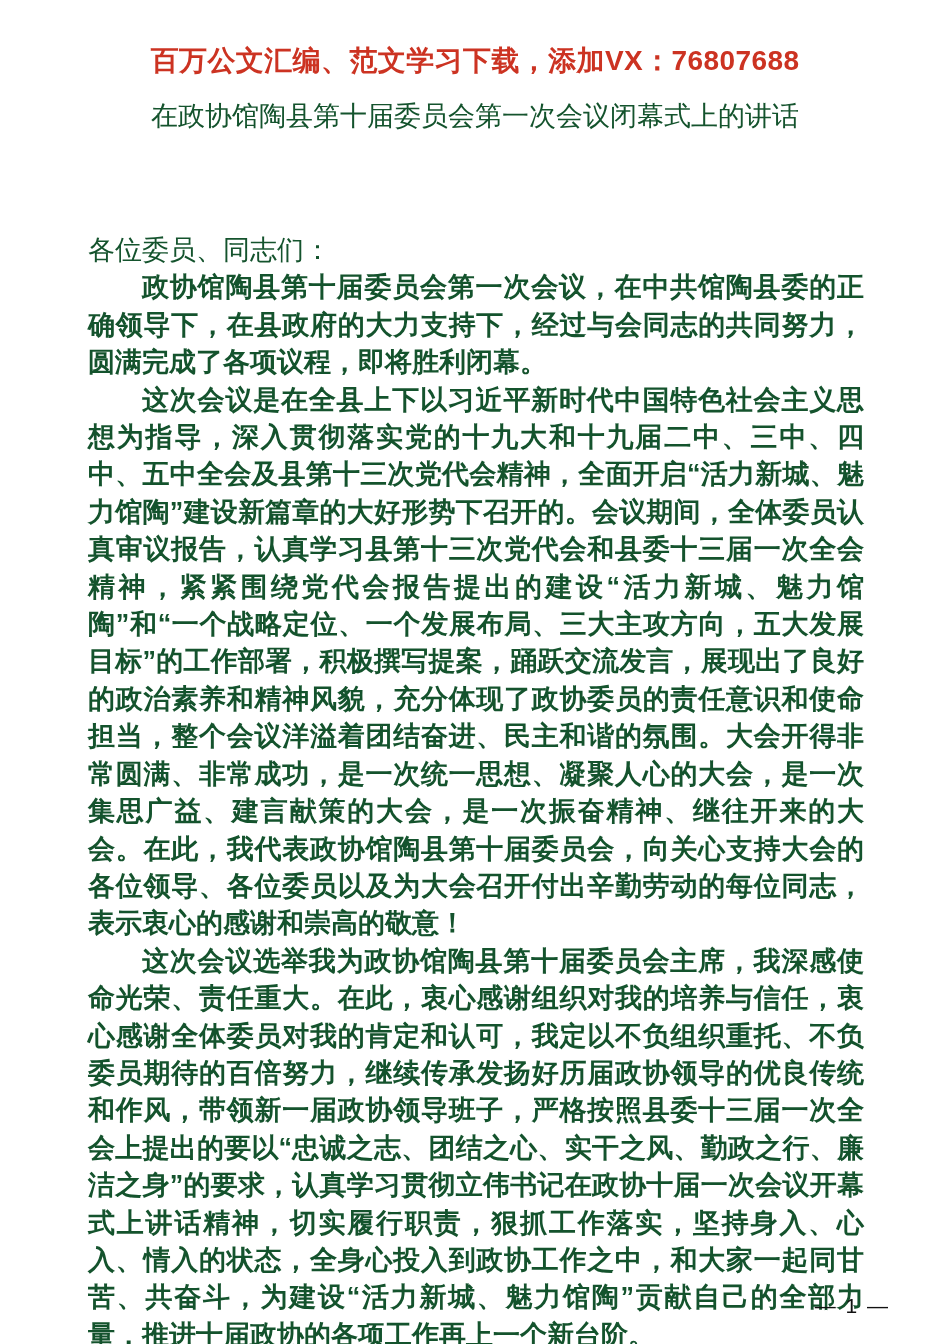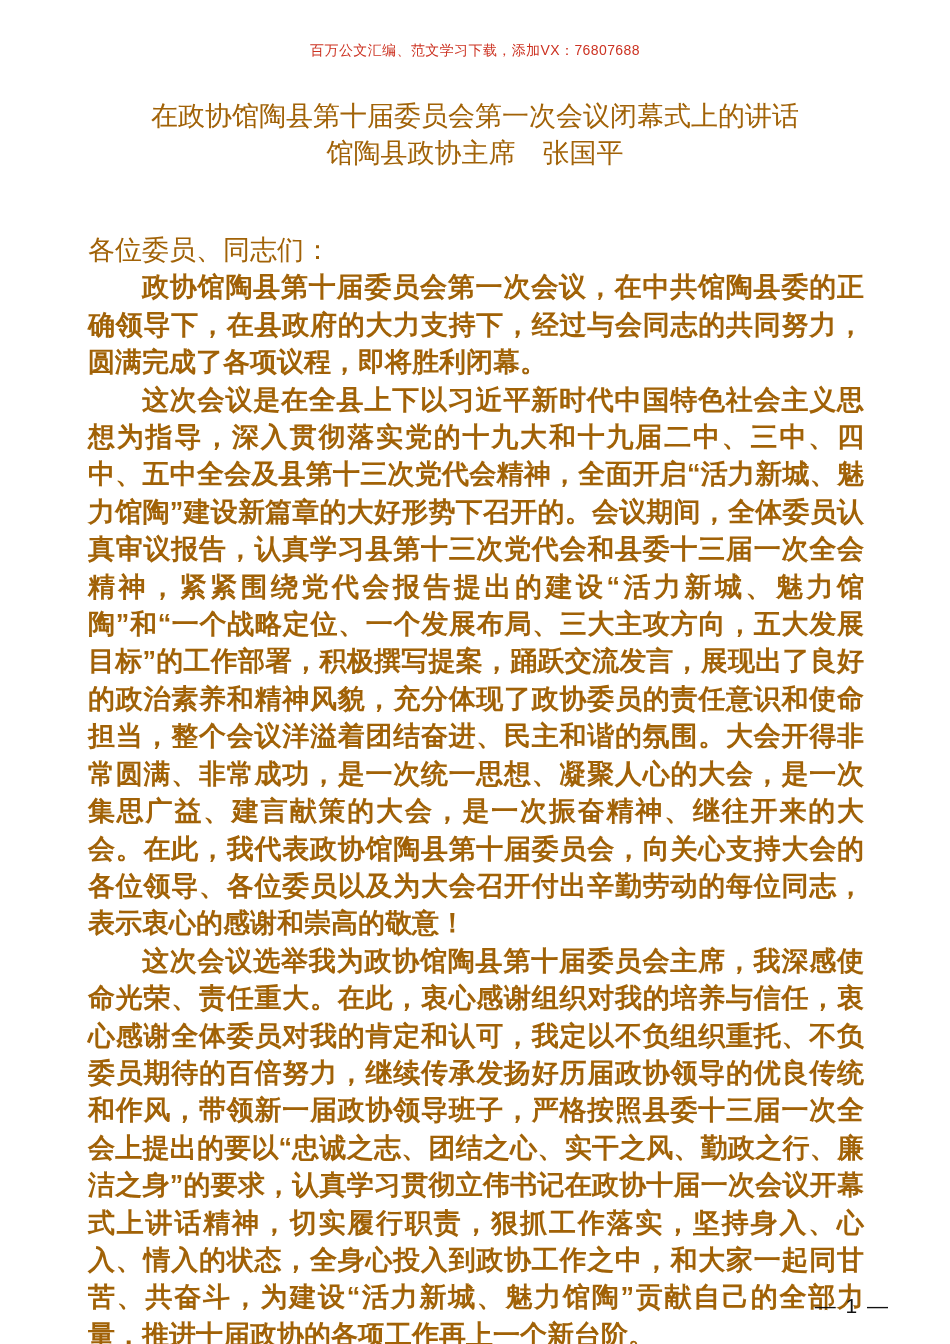--- a/index.html
+++ b/index.html
@@ -22,54 +22,54 @@
     box-sizing: border-box;
   }
   
   .promo {
     position: absolute;
     top: 42px;
     left: 0;
     width: 950px;
     text-align: center;
     color: #cc3322;
-    font-size: 14px;
-    font-weight: normal;
+    font-size: 28px;
+    font-weight: bold;
     letter-spacing: 0.4px;
     white-space: nowrap;
   }
   
   .titleblock {
     position: absolute;
     top: 98px;
     left: 0;
     width: 950px;
     text-align: center;
   }
   .titleblock .tline {
     font-size: 27px;
     line-height: 37px;
-    color: #a16207;
+    color: #14532d;
     white-space: nowrap;
   }
   
   .body {
     position: absolute;
     top: 232px;
     left: 88px;
     width: 776px;
   }
   .para {
     font-size: 27px;
     line-height: 37.4px;
     text-align: justify;
     text-justify: inter-character;
     text-align-last: left;
     margin: 0;
-    color: #a16207;
+    color: #14532d;
     word-break: break-all;
   }
   .para.indent {
     text-indent: 54px;
     font-weight: bold;
   }
   
   .footer {
     position: absolute;
     top: 1294px;
@@ -83,21 +83,20 @@
 </style>
 </head>
 <body>
 
 <div class="page">
 
   <div class="promo">百万公文汇编、范文学习下载，添加VX：76807688</div>
 
   <div class="titleblock">
     <div class="tline">在政协馆陶县第十届委员会第一次会议闭幕式上的讲话</div>
-    <div class="tline">馆陶县政协主席　张国平</div>
   </div>
 
   <div class="body">
     <p class="para">各位委员、同志们：</p>
     <p class="para indent">政协馆陶县第十届委员会第一次会议，在中共馆陶县委的正确领导下，在县政府的大力支持下，经过与会同志的共同努力，圆满完成了各项议程，即将胜利闭幕。</p>
     <p class="para indent">这次会议是在全县上下以习近平新时代中国特色社会主义思想为指导，深入贯彻落实党的十九大和十九届二中、三中、四中、五中全会及县第十三次党代会精神，全面开启“活力新城、魅力馆陶”建设新篇章的大好形势下召开的。会议期间，全体委员认真审议报告，认真学习县第十三次党代会和县委十三届一次全会精神，紧紧围绕党代会报告提出的建设“活力新城、魅力馆陶”和“一个战略定位、一个发展布局、三大主攻方向，五大发展目标”的工作部署，积极撰写提案，踊跃交流发言，展现出了良好的政治素养和精神风貌，充分体现了政协委员的责任意识和使命担当，整个会议洋溢着团结奋进、民主和谐的氛围。大会开得非常圆满、非常成功，是一次统一思想、凝聚人心的大会，是一次集思广益、建言献策的大会，是一次振奋精神、继往开来的大会。在此，我代表政协馆陶县第十届委员会，向关心支持大会的各位领导、各位委员以及为大会召开付出辛勤劳动的每位同志，表示衷心的感谢和崇高的敬意！</p>
     <p class="para indent">这次会议选举我为政协馆陶县第十届委员会主席，我深感使命光荣、责任重大。在此，衷心感谢组织对我的培养与信任，衷心感谢全体委员对我的肯定和认可，我定以不负组织重托、不负委员期待的百倍努力，继续传承发扬好历届政协领导的优良传统和作风，带领新一届政协领导班子，严格按照县委十三届一次全会上提出的要以“忠诚之志、团结之心、实干之风、勤政之行、廉洁之身”的要求，认真学习贯彻立伟书记在政协十届一次会议开幕式上讲话精神，切实履行职责，狠抓工作落实，坚持身入、心入、情入的状态，全身心投入到政协工作之中，和大家一起同甘苦、共奋斗，为建设“活力新城、魅力馆陶”贡献自己的全部力量，推进十届政协的各项工作再上一个新台阶。</p>
 
   </div>
 

